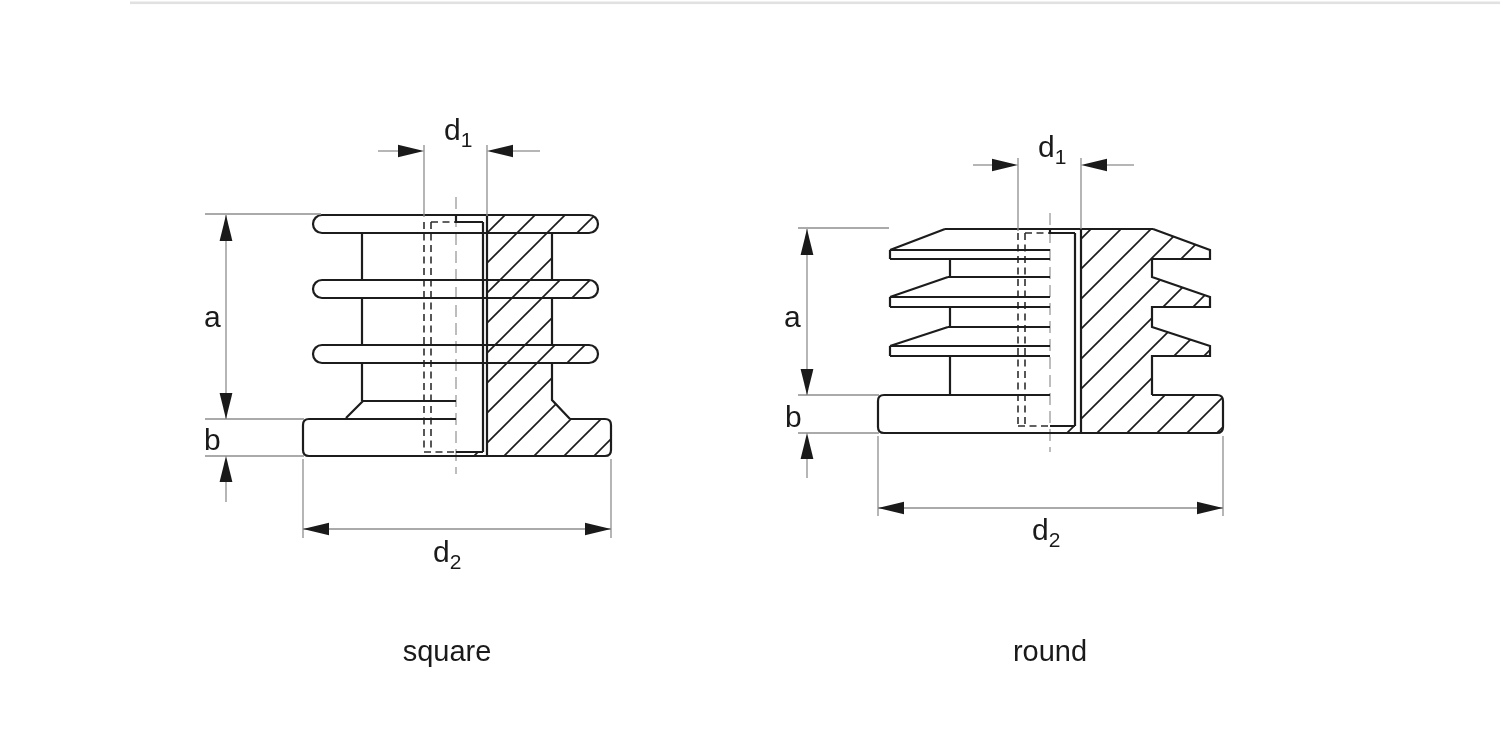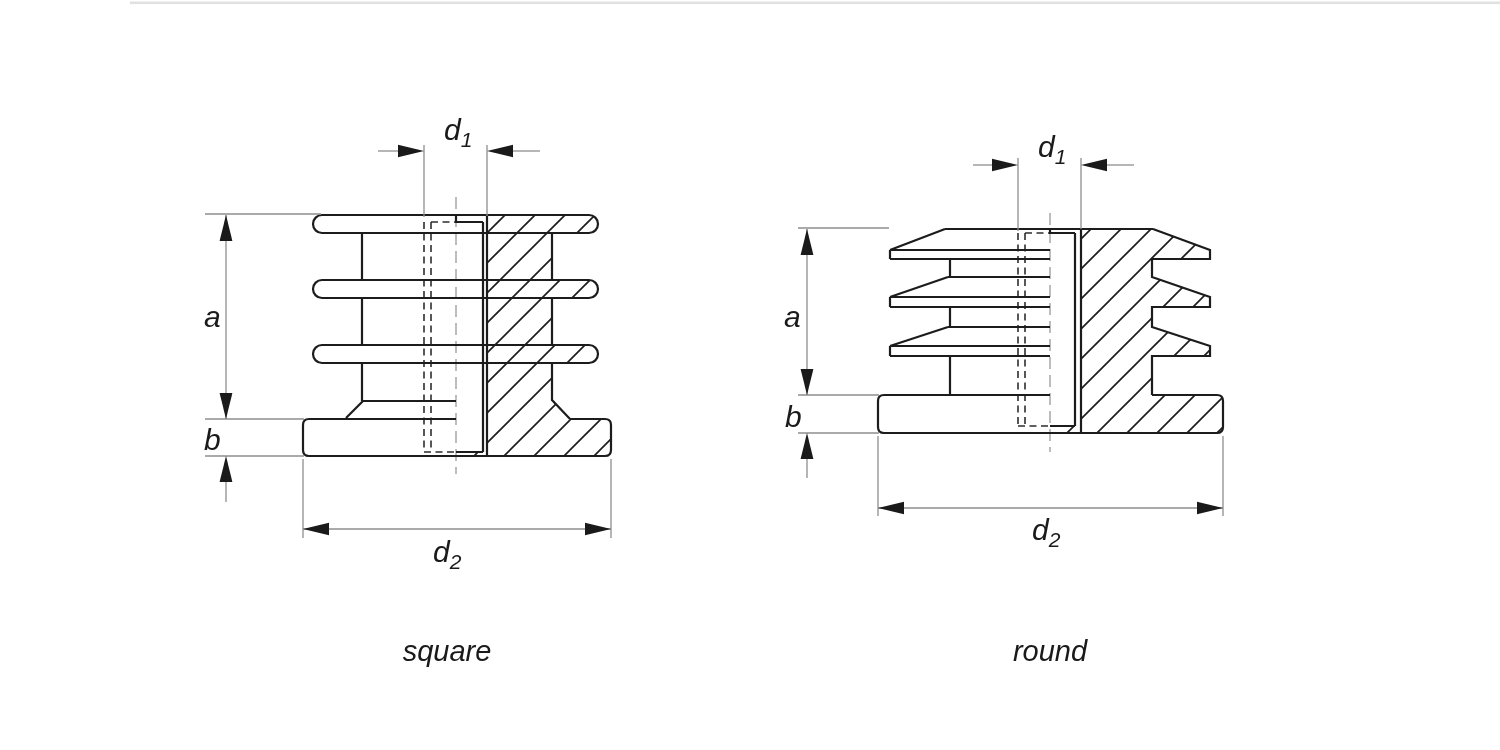--- a/index.html
+++ b/index.html
@@ -1,17 +1,17 @@
 <!DOCTYPE html>
 <html><head>
 <meta charset="utf-8">
 <style>
   html,body{margin:0;padding:0;background:#ffffff;}
   .stage{position:relative;width:1500px;height:704px;background:#fff;overflow:hidden;
-         font-family:"Liberation Sans", sans-serif;font-style:italic;}
+         font-family:"Liberation Sans", sans-serif;}
   svg{display:block}
   .partline{stroke:#1c1c1c;stroke-width:2.2;fill:none;stroke-linecap:round;}
   .partline-sq{stroke:#1c1c1c;stroke-width:2.2;fill:none;stroke-linecap:butt;}
   .thin{stroke:#8e8e8e;stroke-width:1.3;fill:none;}
   .hidden-l{stroke:#2e2e2e;stroke-width:1.6;fill:none;stroke-dasharray:7 4.5;}
   .center-l{stroke:#9a9a9a;stroke-width:1.3;fill:none;stroke-dasharray:12 6;}
   .arrow{fill:#1a1a1a;stroke:none;}
   .dimtext{font-family:"Liberation Sans", sans-serif;font-size:30px;fill:#1a1a1a;}
   .subtext{font-size:21px;}
   .caption{font-family:"Liberation Sans", sans-serif;font-size:29px;fill:#1a1a1a;text-anchor:middle;}

